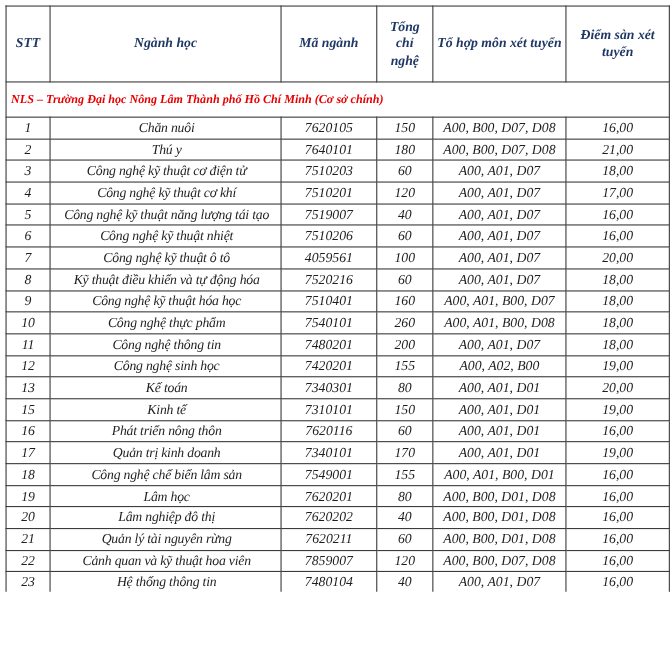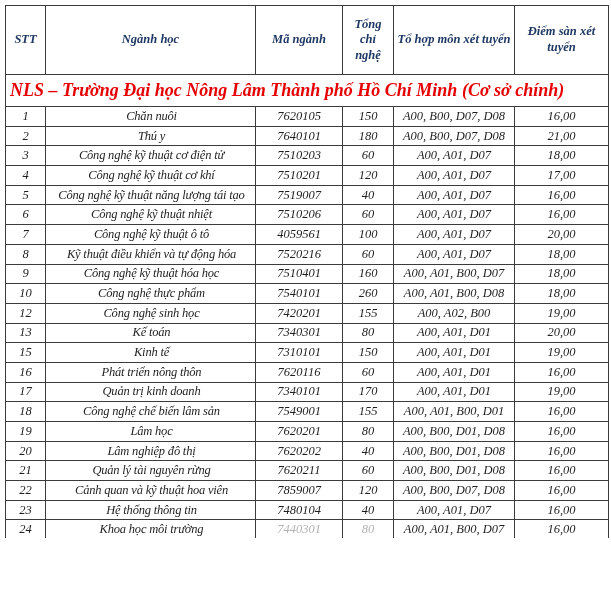--- a/index.html
+++ b/index.html
@@ -33,21 +33,21 @@
     font-weight: bold;
     font-size: 12.5px;
     text-align: center;
     line-height: 1.25;
     padding: 0 2px;
   }
   tr.section td {
     height: 32px;
     color: #e60000;
     font-weight: bold;
-    font-size: 18px;
+    font-size: 11px;
     text-align: left;
     padding-left: 4px;
     white-space: nowrap;
   }
   tr.data td {
     height: 19.7px;
     color: #1e1e1e;
     font-size: 12.5px;
     text-align: center;
     white-space: nowrap;
@@ -170,20 +170,28 @@
         </tr>
         <tr class="data">
           <td class="c-stt">10</td>
           <td class="c-nganh">Công nghệ thực phẩm</td>
           <td class="c-ma">7540101</td>
           <td class="c-chitieu">260</td>
           <td class="c-tohop">A00, A01, B00, D08</td>
           <td class="c-diemsan">18,00</td>
         </tr>
         <tr class="data">
+          <td class="c-stt">11</td>
+          <td class="c-nganh">Công nghệ thông tin</td>
+          <td class="c-ma">7480201</td>
+          <td class="c-chitieu">200</td>
+          <td class="c-tohop">A00, A01, D07</td>
+          <td class="c-diemsan">18,00</td>
+        </tr>
+        <tr class="data">
           <td class="c-stt">12</td>
           <td class="c-nganh">Công nghệ sinh học</td>
           <td class="c-ma">7420201</td>
           <td class="c-chitieu">155</td>
           <td class="c-tohop">A00, A02, B00</td>
           <td class="c-diemsan">19,00</td>
         </tr>
         <tr class="data">
           <td class="c-stt">13</td>
           <td class="c-nganh">Kế toán</td>

